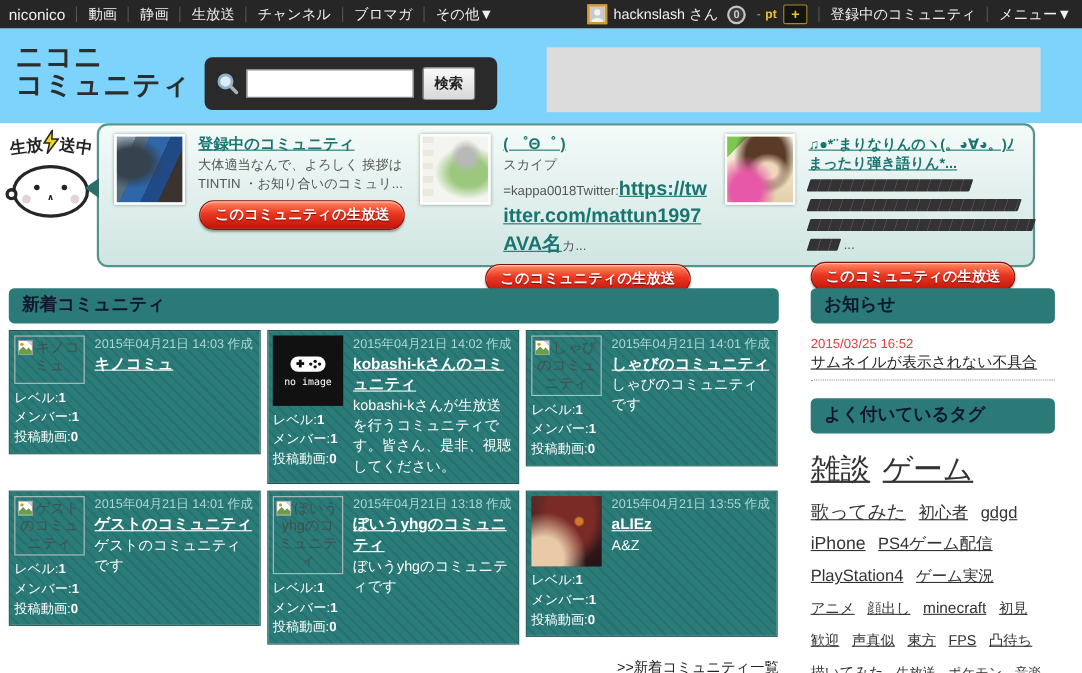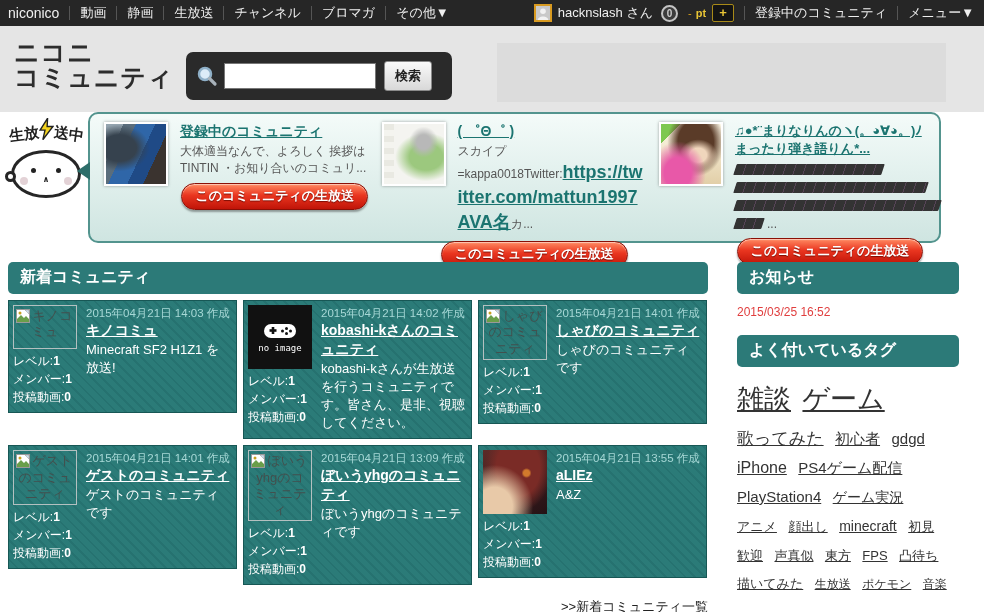--- a/index.html
+++ b/index.html
@@ -17,21 +17,21 @@
   .tb-avatar { width:18px; height:18px; border:2px solid #d89a20; margin-right:6px; background:#c9c9c9; }
   .tb-badge { width:17px; height:17px; border-radius:50%; background:#3c3c3c; border:2px solid #c4c4c4;
               color:#cfcfcf; font-size:10px; font-weight:bold; display:flex; align-items:center; justify-content:center;
               margin:0 10px 0 8px; }
   .tb-dash { color:#d8a018; font-size:11px; margin-right:4px; }
   .tb-pt { color:#e8c435; font-size:11px; font-weight:bold; margin-right:6px; }
   .tb-plus { width:22px; height:18px; background:#141414; border:1px solid #a88a18; border-radius:2px;
              color:#e8c435; font-weight:bold; font-size:13px; line-height:16px; text-align:center; margin-right:10px; cursor:pointer; }
 
   
-  .header { position:absolute; left:0; top:26px; width:984px; height:86px; background:#e5e5e5; }
+  .header { position:absolute; left:0; top:26px; width:984px; height:86px; background:#7dd3fc; }
   .logo { position:absolute; left:14px; top:14px; font-weight:900; font-size:25px; line-height:1.0;
           color:#2d2d2d; letter-spacing:1px; cursor:pointer; }
   .searchbox { position:absolute; left:186px; top:26px; width:266px; height:48px; background:#2a2a2a;
                border-radius:7px; }
   .searchbox svg { position:absolute; left:10px; top:13px; }
   .search-input { position:absolute; left:38px; top:11px; width:152px; height:26px; border:1px solid #777;
                   background:#fff; font-size:13px; padding:0 4px; }
   .search-btn { position:absolute; left:198px; top:9px; width:48px; height:30px;
                 background:linear-gradient(#fafafa,#d8d8d8); border:1px solid #8a8a8a; border-radius:3px;
                 font-size:13px; font-weight:bold; color:#222; cursor:pointer; }
@@ -94,21 +94,21 @@
       radial-gradient(ellipse at 58% 30%, #5a3b28 0 36%, transparent 58%),
       linear-gradient(135deg,#7ec850 0 16%,transparent 16%),
       linear-gradient(#fdf8e8,#e2cfa8); }
   .th-aliez { background:
       radial-gradient(circle at 68% 36%, #d27a2c 0 3px, transparent 5px),
       radial-gradient(ellipse at 18% 88%, #e8c9a8 0 24%, transparent 52%),
       radial-gradient(ellipse at 55% 28%, #7a2b26 0 44%, transparent 68%),
       linear-gradient(145deg,#5c2b28 0%,#3a1c1e 60%,#241215 100%); }
 
   
-  .sec-head { background:#2c7a78; color:#ffffff; font-weight:bold; font-size:16px;
+  .sec-head { background:#2c7a78; color:#0f172a; font-weight:bold; font-size:16px;
               padding:5px 12px 6px; border-radius:5px; }
 
   
   .left-col { position:absolute; left:8px; top:262px; width:700px; }
   .ncard-grid { display:grid; grid-template-columns:repeat(3,229px); gap:6px 6px; margin-top:6px; align-items:start; }
   .ncard { background:repeating-linear-gradient(45deg,#2b7b78 0 5px,#267270 5px 7px);
            border:1px solid #175755; padding:4px 5px 6px 4px; display:flex; min-height:96px; cursor:pointer; }
   .ncard-left { width:66px; flex-shrink:0; }
   .thumb-broken { width:64px; min-height:44px; border:1px solid #b4c0c0; padding:2px;
                   font-size:13px; line-height:1.25; color:#42504e; text-align:center; cursor:pointer; }
@@ -259,21 +259,20 @@
           </div>
           <div class="stats">
             <div><span>レベル:</span><b>1</b></div>
             <div><span>メンバー:</span><b>1</b></div>
             <div><span>投稿動画:</span><b>0</b></div>
           </div>
         </div>
         <div class="ncard-body">
           <div class="ncard-date">2015年04月21日 14:03 作成</div>
           <a class="ncard-title">キノコミュ</a>
-          <div class="ncard-desc">Minecraft SF2 H1Z1 を放送!</div>
         </div>
       </div>
 
       <div class="ncard">
         <div class="ncard-left">
           <div class="thumb-noimage">
             <svg width="36" height="20" viewBox="0 0 34 20">
               <rect x="1" y="3" rx="7" ry="7" width="32" height="14" fill="#fff"></rect>
               <rect x="6.5" y="8.2" width="7" height="2.6" fill="#111"></rect>
               <rect x="8.7" y="6" width="2.6" height="7" fill="#111"></rect>
@@ -353,21 +352,21 @@
                 <path d="M9 1 L13 1 L13 5 Z" fill="#cfe0f0" stroke="#999" stroke-width="0.5"></path>
               </svg><span>ぼいうyhgのコミュニティ</span>
           </div>
           <div class="stats">
             <div><span>レベル:</span><b>1</b></div>
             <div><span>メンバー:</span><b>1</b></div>
             <div><span>投稿動画:</span><b>0</b></div>
           </div>
         </div>
         <div class="ncard-body">
-          <div class="ncard-date">2015年04月21日 13:09 作成</div>
+          <div class="ncard-date">2015年04月21日 13:18 作成</div>
           <a class="ncard-title">ぼいうyhgのコミュニティ</a>
           <div class="ncard-desc">ぼいうyhgのコミュニティです</div>
         </div>
       </div>
 
       <div class="ncard">
         <div class="ncard-left">
           <div class="thumb-img th-aliez"></div>
           <div class="stats">
             <div><span>レベル:</span><b>1</b></div>
@@ -385,17 +384,18 @@
     </div>
 
     <div class="more-link-row">
       <a class="more-link">&gt;&gt;新着コミュニティ一覧</a>
     </div>
   </div>
 
   <div class="sidebar">
     <div class="sec-head">お知らせ</div>
     <div class="notice-date">2015/03/25 16:52</div>
+    <a class="notice-link">サムネイルが表示されない不具合</a>
     <div class="sec-head tags-head">よく付いているタグ</div>
     <div class="tag-cloud"><a class="tag" style="font-size: 27px;">雑談</a> <a class="tag" style="font-size: 27px;">ゲーム</a> <a class="tag" style="font-size: 17px;">歌ってみた</a> <a class="tag" style="font-size: 15px;">初心者</a> <a class="tag" style="font-size: 15px;">gdgd</a> <a class="tag" style="font-size: 16px;">iPhone</a> <a class="tag" style="font-size: 15px;">PS4ゲーム配信</a> <a class="tag" style="font-size: 15px;">PlayStation4</a> <a class="tag" style="font-size: 14px;">ゲーム実況</a> <a class="tag" style="font-size: 13px;">アニメ</a> <a class="tag" style="font-size: 13px;">顔出し</a> <a class="tag" style="font-size: 14px;">minecraft</a> <a class="tag" style="font-size: 13px;">初見</a> <a class="tag" style="font-size: 13px;">歓迎</a> <a class="tag" style="font-size: 13px;">声真似</a> <a class="tag" style="font-size: 13px;">東方</a> <a class="tag" style="font-size: 13px;">FPS</a> <a class="tag" style="font-size: 13px;">凸待ち</a> <a class="tag" style="font-size: 13px;">描いてみた</a> <a class="tag" style="font-size: 12px;">生放送</a> <a class="tag" style="font-size: 12px;">ポケモン</a> <a class="tag" style="font-size: 12px;">音楽</a>          </div>
   </div>
 
 </div>
 
 </body></html>

